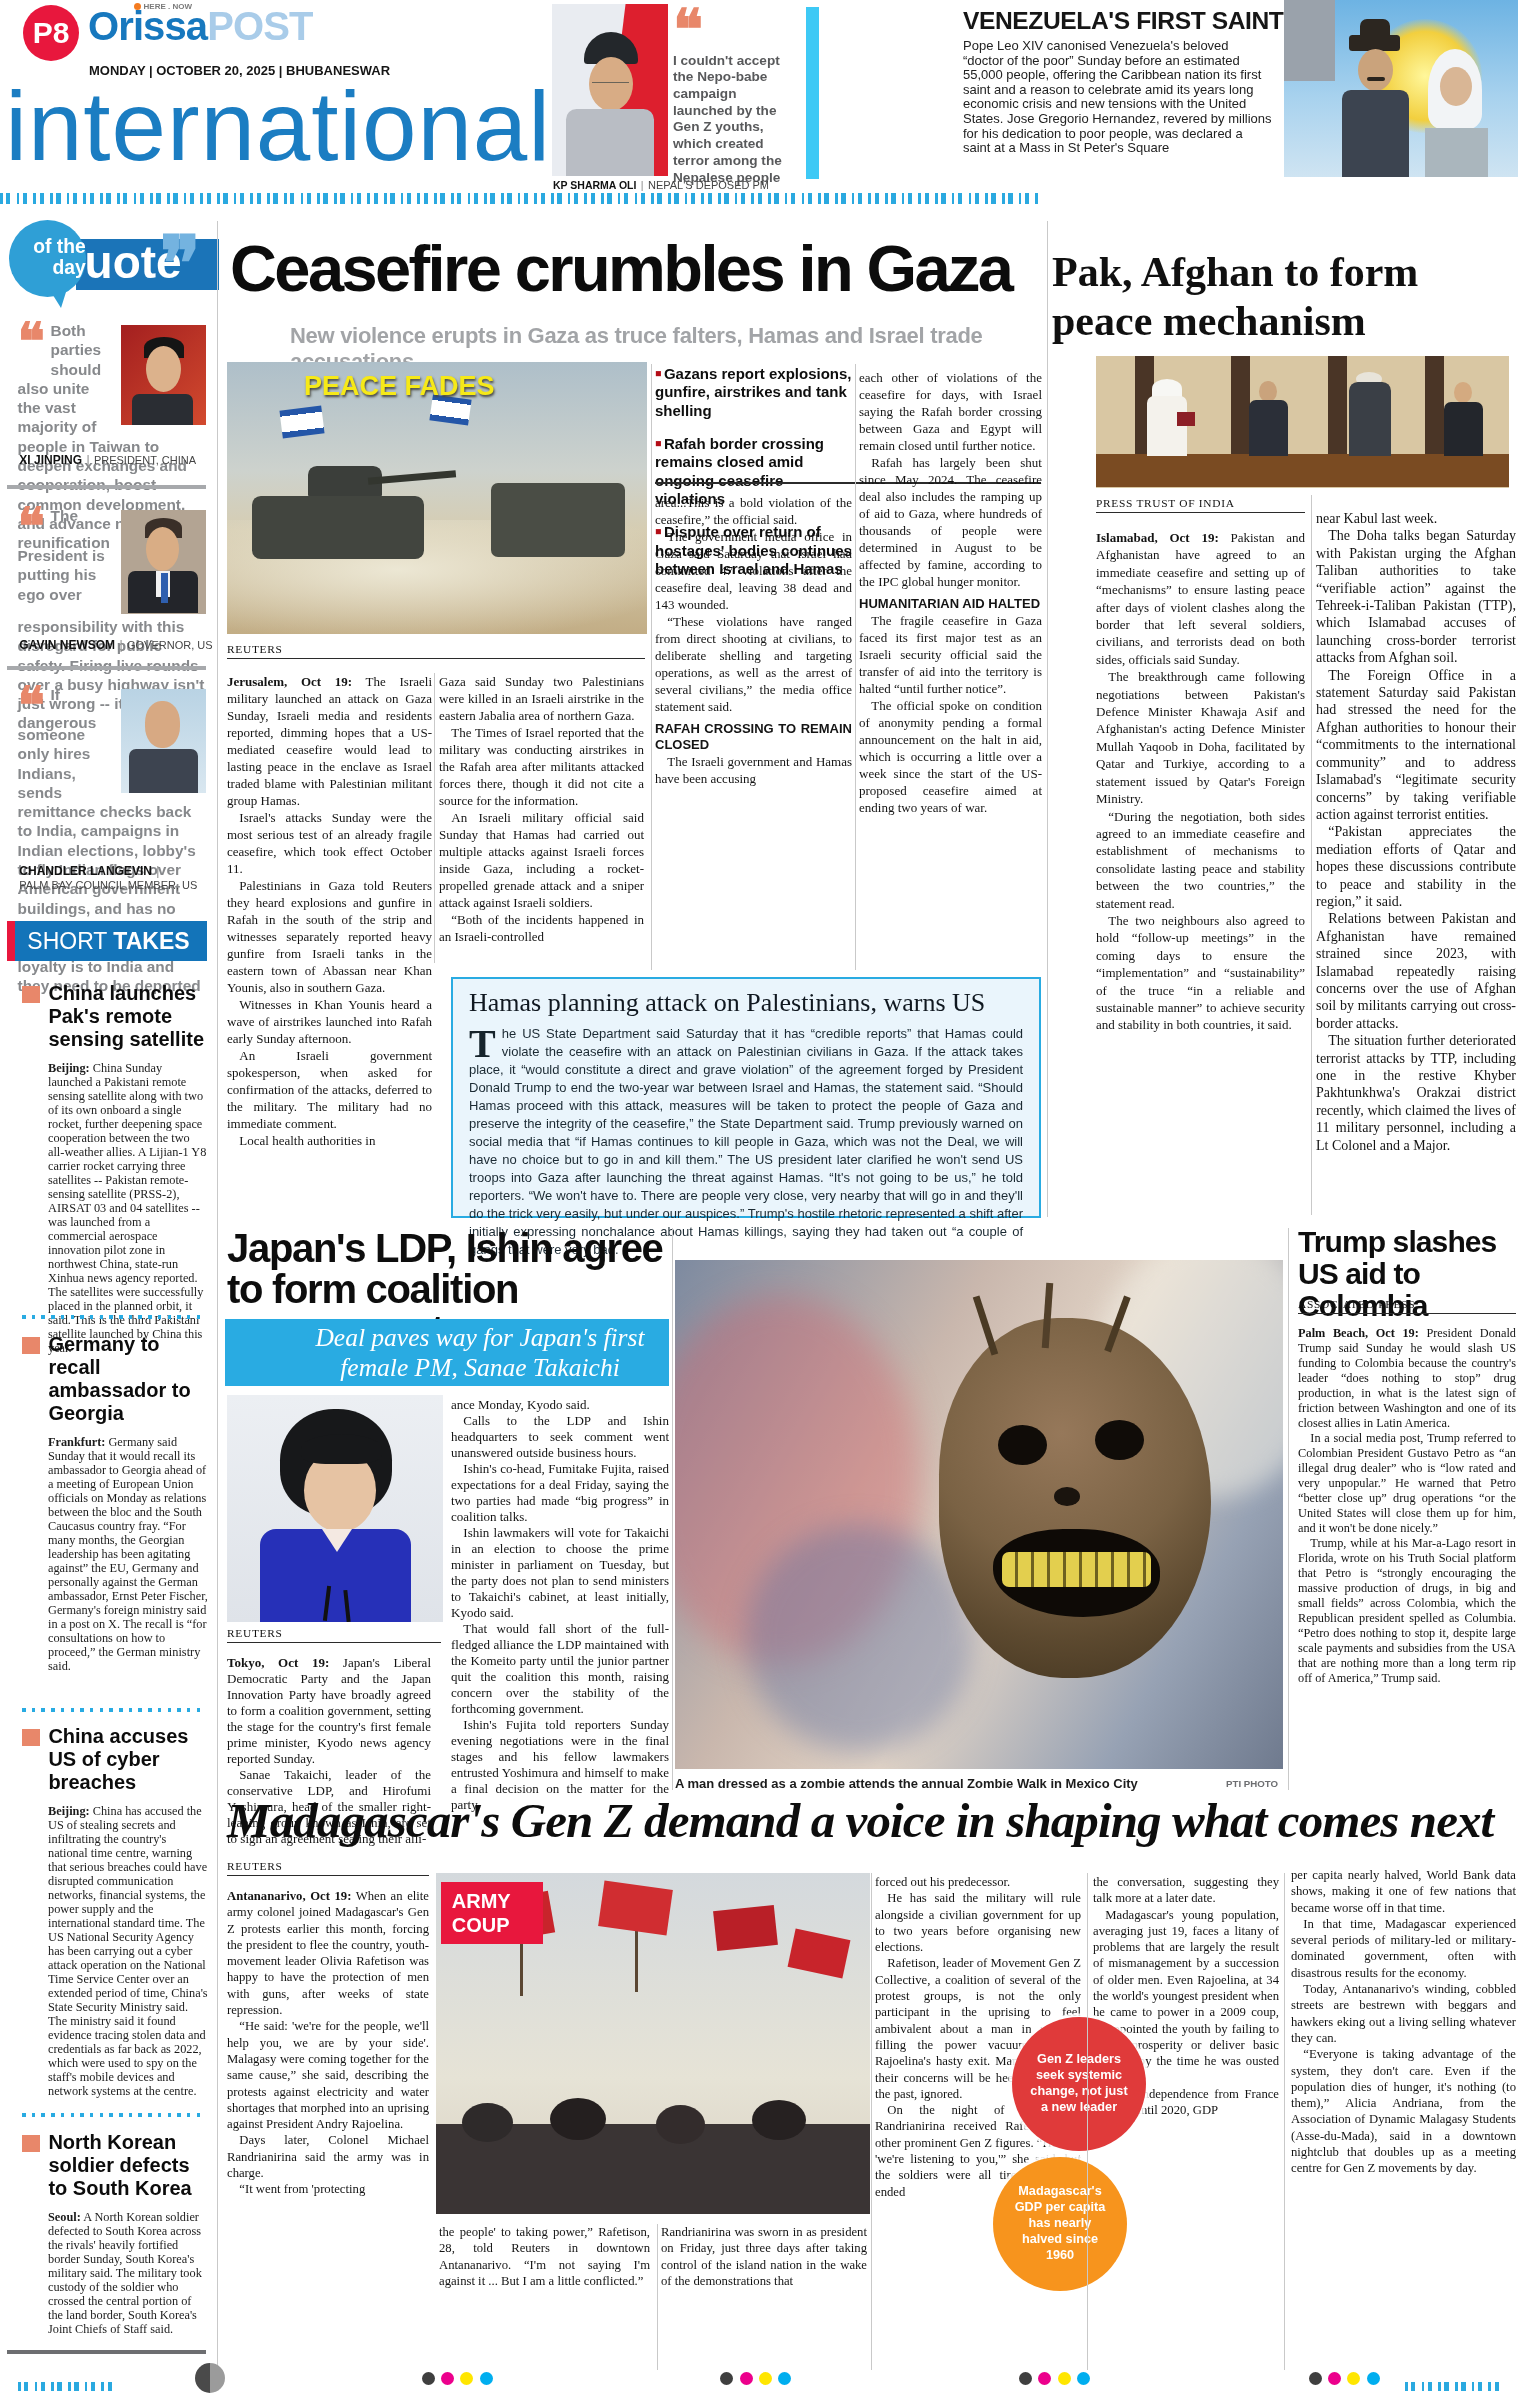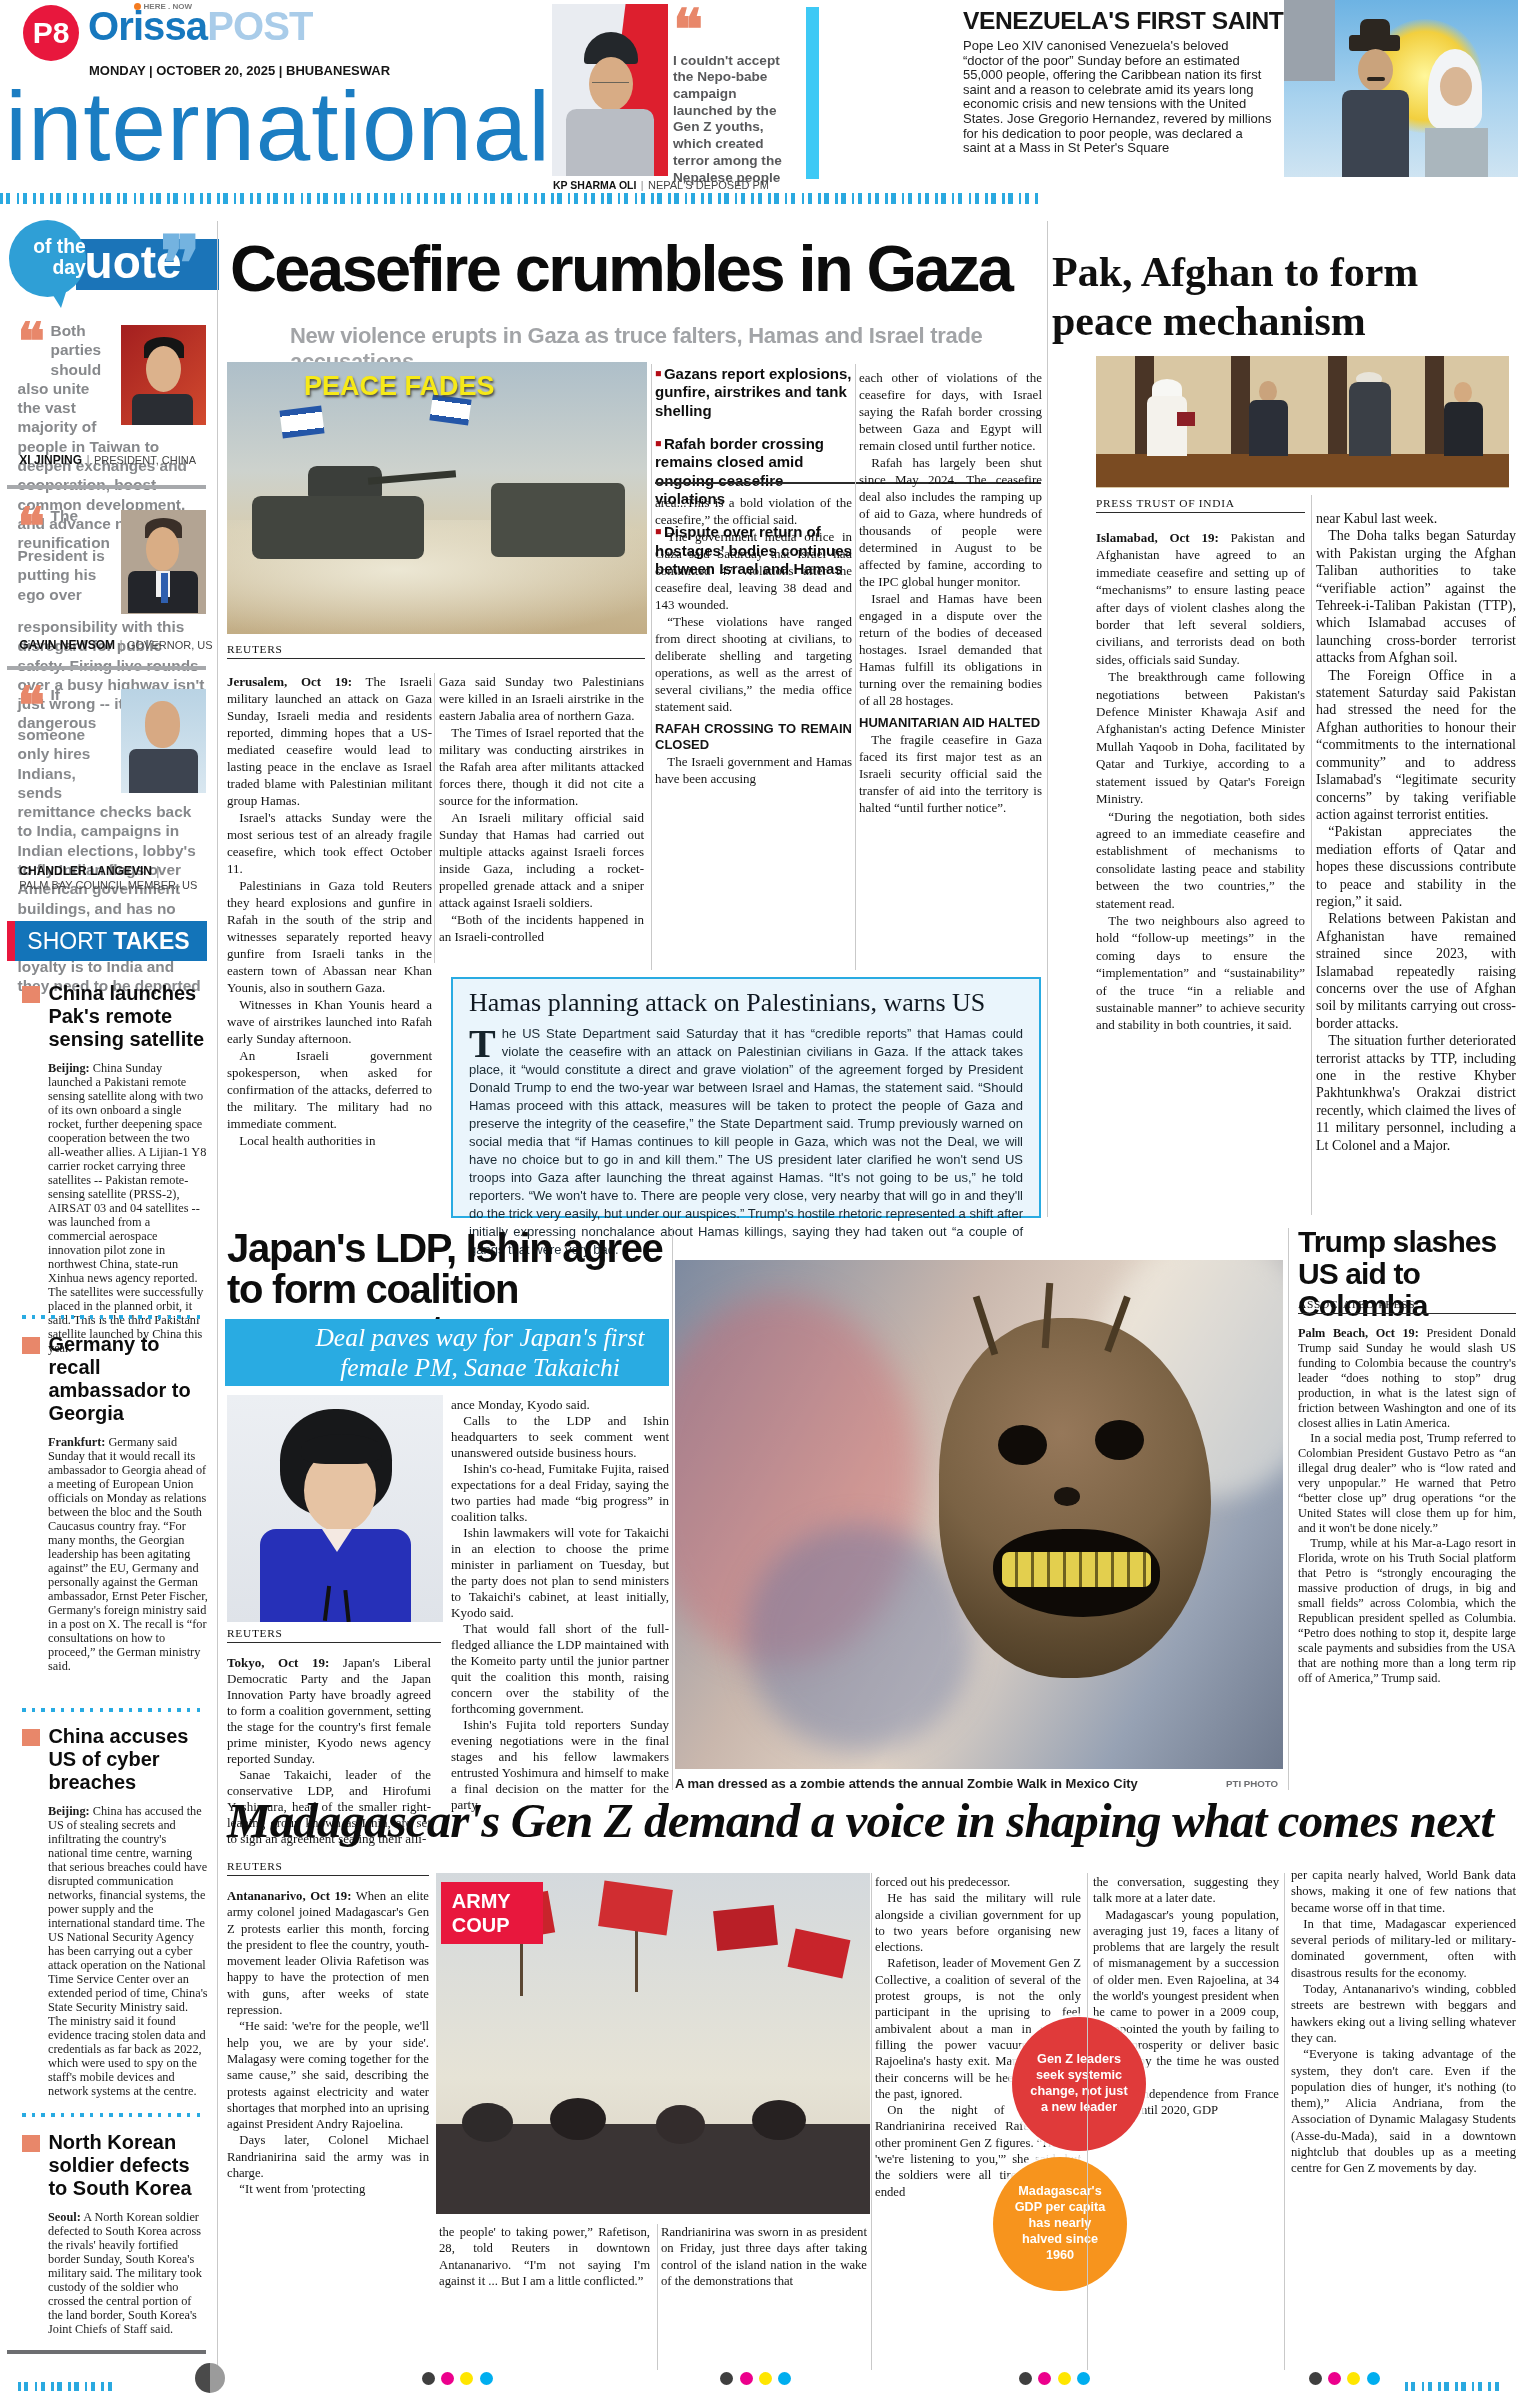--- a/index.html
+++ b/index.html
@@ -200,23 +200,23 @@
 <div class="bcol" style="left:655px;top:494px;width:197px;font-size:13px;line-height:17px">
   <p class="ni">area...This is a bold violation of the ceasefire,” the official said.</p>
   <p>The government media office in Gaza said Saturday that Israel had committed 47 violations after the ceasefire deal, leaving 38 dead and 143 wounded.</p>
   <p>“These violations have ranged from direct shooting at civilians, to deliberate shelling and targeting operations, as well as the arrest of several civilians,” the media office statement said.</p>
   <p class="ssub">RAFAH CROSSING TO REMAIN CLOSED</p>
   <p>The Israeli government and Hamas have been accusing</p>
 </div>
 <div class="bcol" style="left:859px;top:369px;width:183px;font-size:13px;line-height:17px">
   <p class="ni">each other of violations of the ceasefire for days, with Israel saying the Rafah border crossing between Gaza and Egypt will remain closed until further notice.</p>
   <p>Rafah has largely been shut since May 2024. The ceasefire deal also includes the ramping up of aid to Gaza, where hundreds of thousands of people were determined in August to be affected by famine, according to the IPC global hunger monitor.</p>
-  <p>Israel and Hamas have been engaged in a dispute over the return of the bodies of deceased hostages. Israel demanded that Hamas fulfill its obligations in turning over the remaining bodies of all 28 hostages.</p>
   <p class="ssub">HUMANITARIAN AID HALTED</p>
   <p>The fragile ceasefire in Gaza faced its first major test as an Israeli security official said the transfer of aid into the territory is halted “until further notice”.</p>
+  <p>The official spoke on condition of anonymity pending a formal announcement on the halt in aid, which is occurring a little over a week since the start of the US-proposed ceasefire aimed at ending two years of war.</p>
 </div>
 
 <div class="abs" style="left:451px;top:977px;width:590px;height:241px;background:#eaf5fc;border:2.6px solid #29abe2;box-sizing:border-box">
   <div style="font:400 26px 'Liberation Serif',serif;color:#101820;padding:8.8px 16px 3.5px">Hamas planning attack on Palestinians, warns US</div>
   <div style="font:13px/18px 'Liberation Sans',sans-serif;color:#1b2a33;padding:3.5px 16px 0;text-align:justify">
     <span class="drop">T</span><span>he US State Department said Saturday that it has “credible reports” that Hamas could violate the ceasefire with an attack on Palestinian civilians in Gaza. If the attack takes place, it “would constitute a direct and grave violation” of the agreement forged by President Donald Trump to end the two-year war between Israel and Hamas, the statement said. “Should Hamas proceed with this attack, measures will be taken to protect the people of Gaza and preserve the integrity of the ceasefire,” the State Department said. Trump previously warned on social media that “if Hamas continues to kill people in Gaza, which was not the Deal, we will have no choice but to go in and kill them.” The US president later clarified he won't send US troops into Gaza after launching the threat against Hamas. “It's not going to be us,” he told reporters. “We won't have to. There are people very close, very nearby that will go in and they'll do the trick very easily, but under our auspices.” Trump's hostile rhetoric represented a shift after initially expressing nonchalance about Hamas killings, saying they had taken out “a couple of gangs that were very bad.</span>
   </div>
 </div>
 
 <div class="abs" style="left:1052px;top:248px;width:466px;font:700 42px/49px 'Liberation Serif',serif;color:#101010">Pak, Afghan to form peace mechanism</div>

